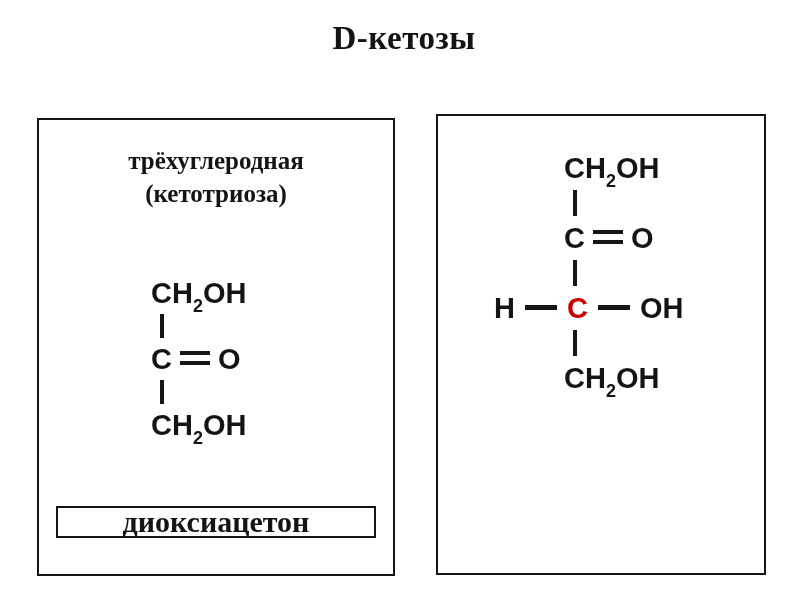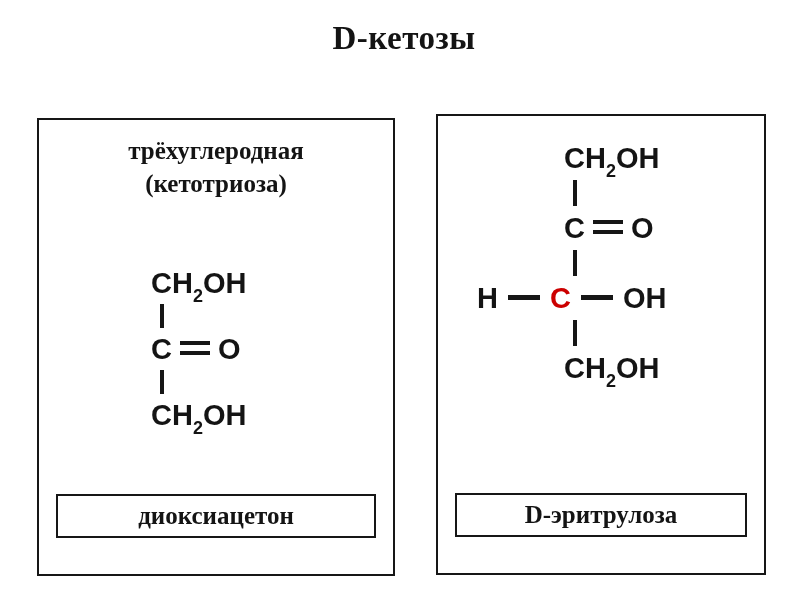--- a/index.html
+++ b/index.html
@@ -14,63 +14,63 @@
     position: absolute; top: 16px; left: 0; width: 100%;
     margin: 4px; text-align: center;
     font-size: 33px; font-weight: bold; letter-spacing: 0.5px;
   }
 
   .panel { position: absolute; border: 2px solid #161616; background: #ffffff; box-sizing: border-box; }
   .panel-left  { left: 37px;  top: 118px; width: 358px; height: 458px; }
   .panel-right { left: 436px; top: 114px; width: 330px; height: 461px; }
 
   .panel-header {
-    text-align: center; padding-top: 14px;
+    text-align: center; padding-top: 24px;
     font-weight: bold; font-size: 25px; line-height: 1.32;
   }
 
   .structure {
     font-family: "Liberation Sans", sans-serif;
     font-weight: bold; font-size: 29px;
     color: #141414;
   }
   .structure sub { font-size: 0.62em; position: relative; top: 2px; }
 
   .frow { white-space: nowrap; }
   .panel-left  .frow { height: 42px; line-height: 42px; }
   .panel-right .frow { height: 44px; line-height: 44px; }
 
   .left-structure  { margin-top: 62px; }
   .right-structure { margin-top: 6px; }
 
   .left-structure  .frow { margin-left: 112px; }
   .right-structure .frow { margin-left: 126px; }
-  .right-structure .frow-hcoh { margin-left: 39px; }
+  .right-structure .frow-hcoh { margin-left: 56px; }
 
   .vbond { width: 4px; background: #161616; }
   .left-structure  .vbond { height: 24px; margin-left: 121px; }
   .right-structure .vbond { height: 26px; margin-left: 135px; }
 
   .dbond {
     display: inline-block; width: 30px; height: 6px;
     border-top: 4px solid #161616; border-bottom: 4px solid #161616;
     vertical-align: middle; margin: 0 8px 6px 8px;
   }
   .hbond {
     display: inline-block; width: 32px; height: 5px;
     background: #161616; vertical-align: middle; margin: 0 10px 6px 10px;
   }
 
   .red-c { color: var(--red-carbon, #cc0000); }
 
   .caption-box {
-    position: absolute; left: 17px; right: 17px; bottom: 36px; height: 44px;
+    position: absolute; left: 17px; right: 17px; bottom: 36px; height: 32px;
     border: 2px solid #161616; box-sizing: border-box;
     display: flex; align-items: center; justify-content: center;
-    font-weight: bold; font-size: 25px;
+    font-weight: bold; font-size: 30px;
   }
 </style>
 </head>
 <body>
 
 <div class="slide">
 
   <h1 class="title">D-кетозы</h1>
 
   <section class="panel panel-left">
@@ -113,18 +113,15 @@
       <div class="vbond"></div>
       <div class="frow frow-hcoh">
         <span>H</span><span class="hbond"></span><span class="red-c">C</span><span class="hbond"></span><span>OH</span>
       </div>
       <div class="vbond"></div>
       <div class="frow">
         <span>CH</span><sub>2</sub><span>OH</span>
       </div>
     </div>
 
-    <div class="caption-box">
-      <span>D-эритрулоза</span>
-    </div>
   </section>
 
 </div>
 
 </body></html>

